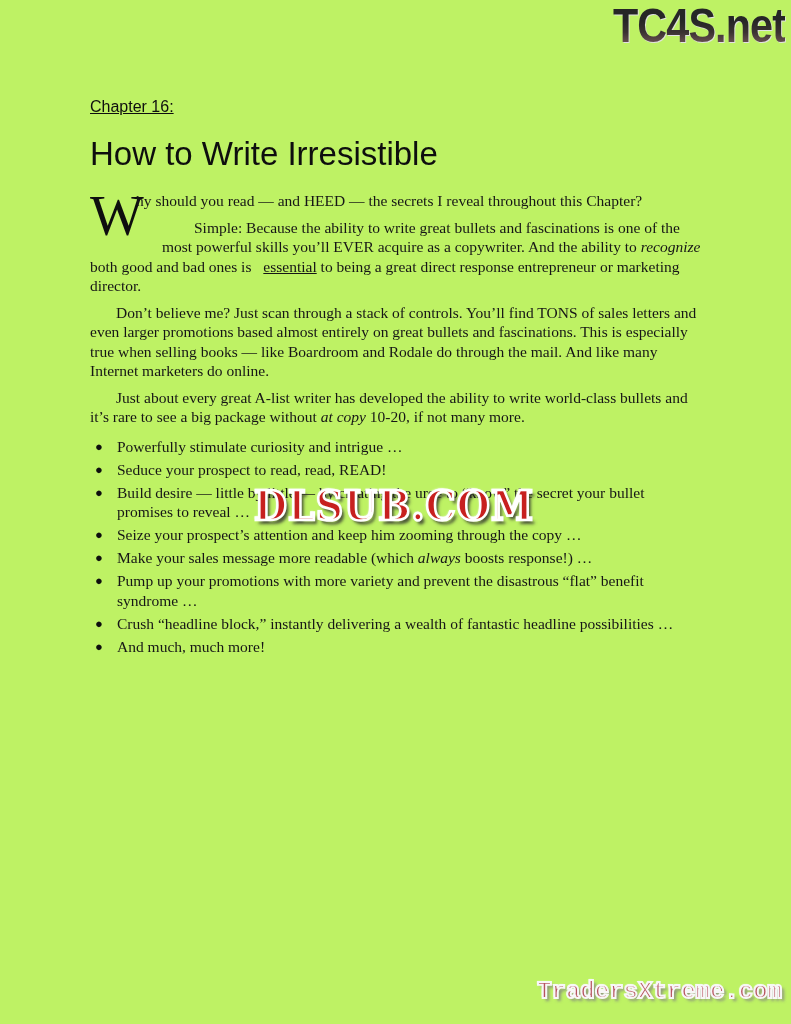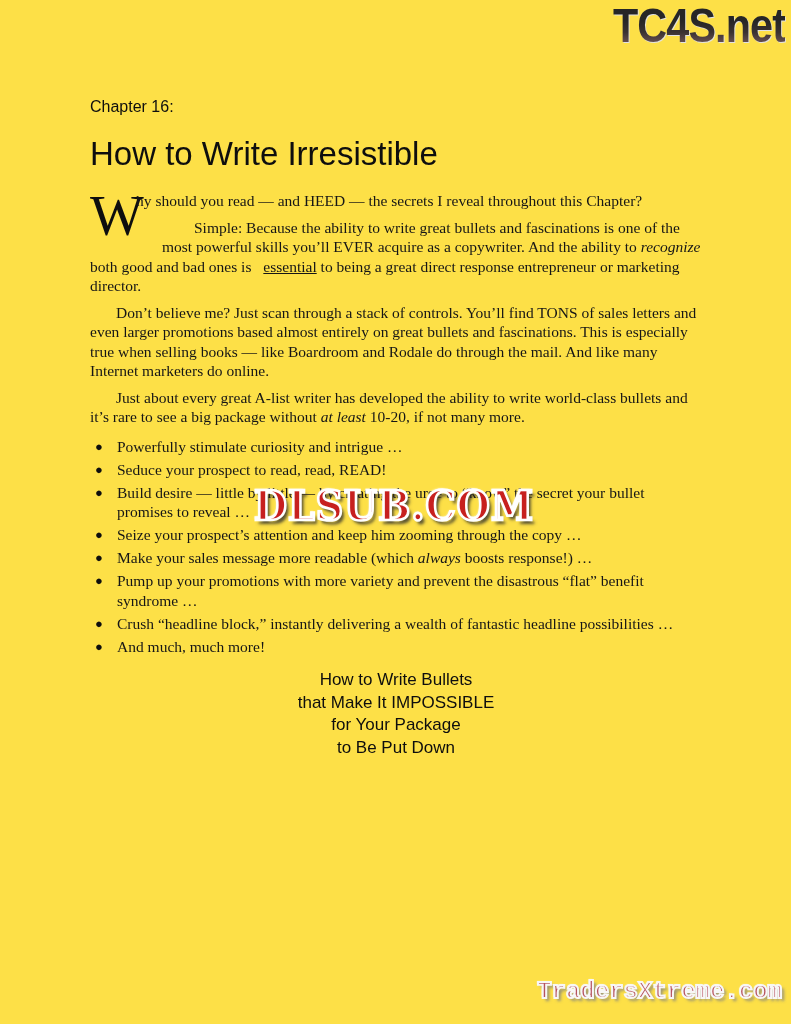--- a/index.html
+++ b/index.html
@@ -1,17 +1,17 @@
 <!DOCTYPE html>
 <html><head>
 <meta charset="utf-8">
 <style>
   html,body{margin:0;padding:0;background:#ffffff;}
   .page{
-    position:relative;width:791px;height:1024px;background:#fde047;
+    position:relative;width:791px;height:1024px;background:#bef264;
     overflow:hidden;font-family:"Liberation Serif",serif;color:#161616;
   }
   
   .wm-top{
     position:absolute;top:0px;right:6px;
     font-family:"Liberation Sans",sans-serif;font-weight:bold;font-size:48px;
     letter-spacing:-1px;line-height:52px;
     transform:scaleX(0.86);transform-origin:right top;
     background:linear-gradient(#262626 40%,#3a3232 62%,#8f6a6a 100%);
     -webkit-background-clip:text;background-clip:text;
@@ -35,21 +35,21 @@
     text-shadow:3px 3px 3px rgba(130,130,130,0.85), -1px -1px 1px rgba(255,255,255,0.9);
     white-space:nowrap;
   }
   
   .content{
     position:absolute;left:90px;top:97px;width:612px;
     font-size:15.5px;line-height:19.5px;
   }
   .chapter{
     font-family:"Liberation Sans",sans-serif;font-size:16px;line-height:20px;
-    color:#0e0e0e;margin:0 0 15px 0;
+    text-decoration:underline;color:#0e0e0e;margin:0 0 15px 0;
   }
   .title{
     font-family:"Liberation Sans",sans-serif;font-size:33px;line-height:43px;
     text-align:left;color:#0e0e0e;margin:0 0 16px 0;letter-spacing:0px;
   }
   .para{margin:7px 0 0 0;text-indent:26px;text-align:left;}
   .para.dropcap{margin-top:0;text-indent:0;}
   .para.wrap-indent{text-indent:32px;}
   .dropcap-letter{
     float:left;width:46px;height:36px;overflow:visible;
@@ -80,21 +80,21 @@
     <div class="chapter">Chapter 16:</div>
 
     <div class="title">
       <div>How to Write Irresistible</div>
     </div>
 
     <div>
         <p class="para dropcap"><span class="dropcap-letter">W</span>hy should you read — and HEED — the secrets I reveal throughout this Chapter?</p>
         <p class="para wrap-indent"><span class="wrap-spacer"></span>Simple: Because the ability to write great bullets and fascinations is one of the most powerful skills you’ll EVER acquire as a copywriter. And the ability to <em>recognize</em> both good and bad ones is <span class="ul">essential</span> to being a great direct response entrepreneur or marketing director.</p>
         <p class="para">Don’t believe me? Just scan through a stack of controls. You’ll find TONS of sales letters and even larger promotions based almost entirely on great bullets and fascinations. This is especially true when selling books — like Boardroom and Rodale do through the mail. And like many Internet marketers do online.</p>
-        <p class="para">Just about every great A-list writer has developed the ability to write world-class bullets and it’s rare to see a big package without <em>at least</em> 10-20, if not many more.</p>
+        <p class="para">Just about every great A-list writer has developed the ability to write world-class bullets and it’s rare to see a big package without <em>at copy</em> 10-20, if not many more.</p>
       </div>
 
     <ul class="bullets">
         <li>
           <span class="dot">●</span>
           <span class="btext">Powerfully stimulate curiosity and intrigue …</span>
         </li>
         <li>
           <span class="dot">●</span>
           <span class="btext">Seduce your prospect to read, read, READ!</span>
@@ -118,24 +118,18 @@
         <li>
           <span class="dot">●</span>
           <span class="btext">Crush “headline block,” instantly delivering a wealth of fantastic headline possibilities …</span>
         </li>
         <li>
           <span class="dot">●</span>
           <span class="btext">And much, much more!</span>
         </li>
       </ul>
 
-    <div class="closing">
-      <div>How to Write Bullets</div>
-      <div>that Make It IMPOSSIBLE</div>
-      <div>for Your Package</div>
-      <div>to Be Put Down</div>
-    </div>
   </div>
 
   <div class="wm-mid">DLSUB.COM</div>
   <div class="wm-bottom">TradersXtreme.com</div>
 
 </div>
 
 </body></html>

